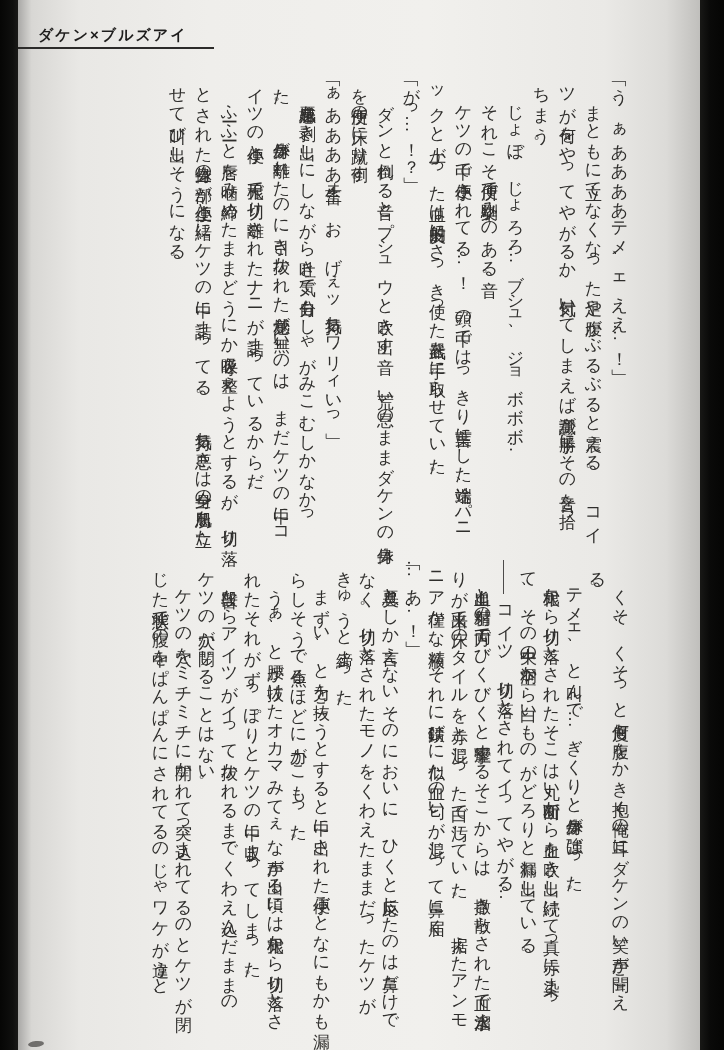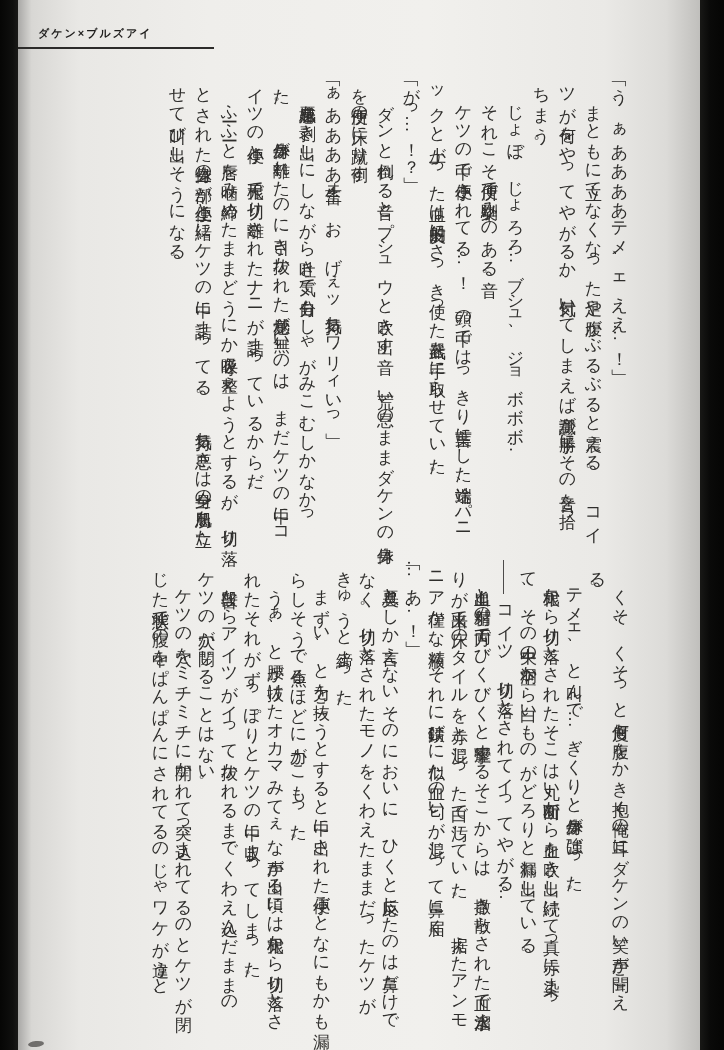--- a/index.html
+++ b/index.html
@@ -43,21 +43,21 @@
     top: 0;
     width: 24px;
     height: 1050px;
     background: linear-gradient(90deg, #181816 0%, #0a0a09 40%, #050504 100%);
   }
   .page-header {
     position: absolute;
     left: 38px;
     top: 26px;
     font-family: "Liberation Sans", "DejaVu Sans", sans-serif;
-    font-size: 11px;
+    font-size: 15px;
     font-weight: bold;
     letter-spacing: 2px;
     color: #1e1d1c;
     white-space: nowrap;
   }
   .header-underline {
     position: absolute;
     left: 18px;
     top: 47px;
     width: 196px;

